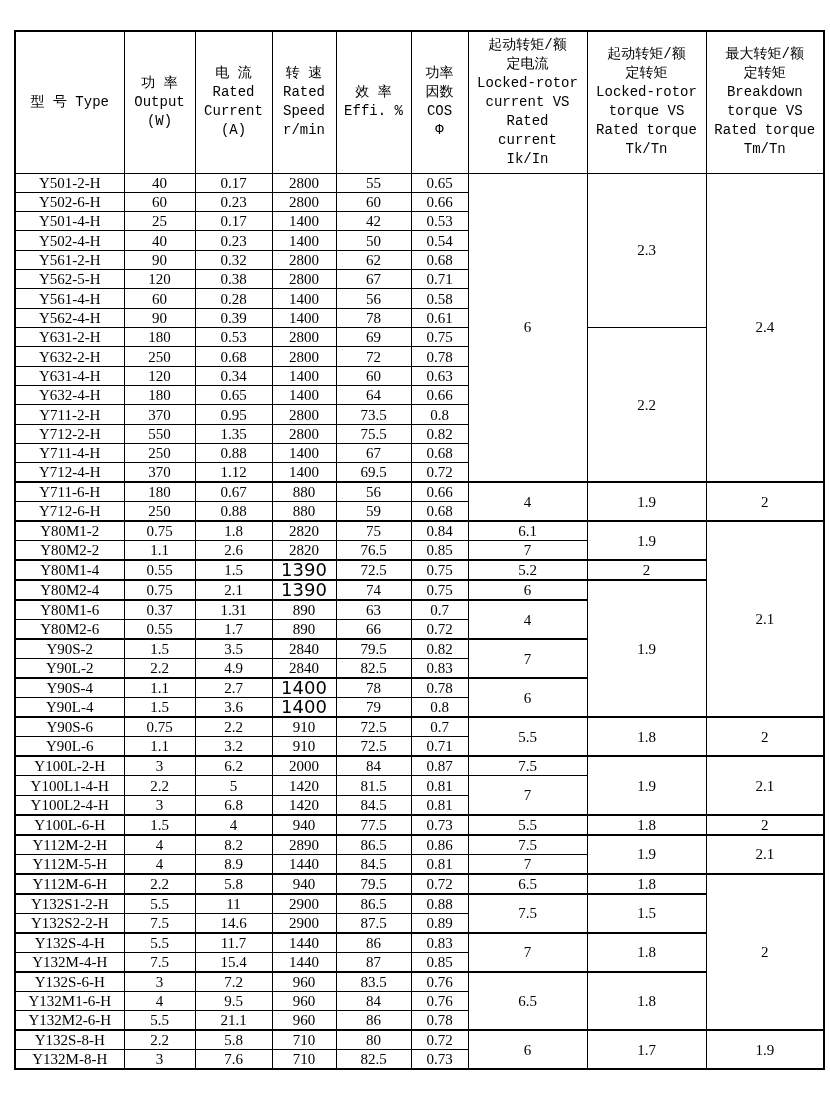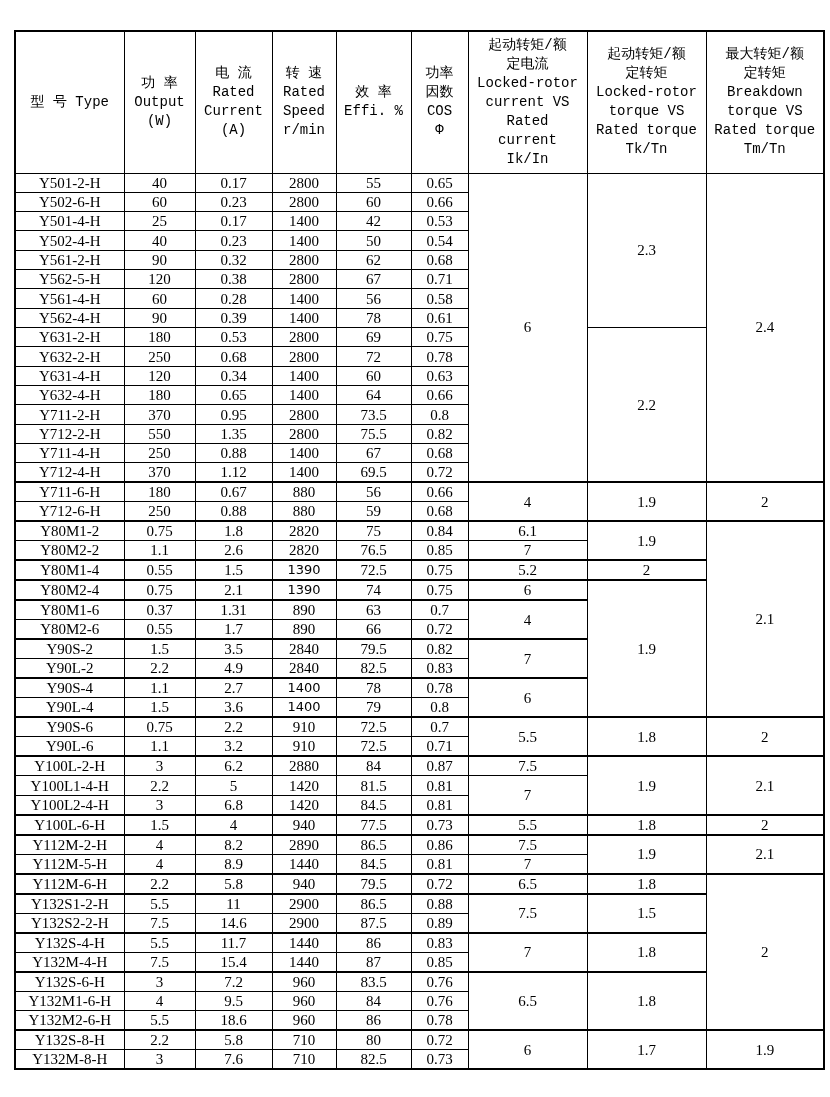--- a/index.html
+++ b/index.html
@@ -39,21 +39,21 @@
   tbody tr { height: 19.33px; }
   tbody td {
     font-family: "Liberation Serif", serif;
     font-size: 15px;
     line-height: 18px;
     white-space: nowrap;
   }
   tbody tr.thick td { border-top-width: 2px; }
   tbody td.alt-num {
     font-family: "DejaVu Sans", sans-serif;
-    font-size: 13px;
+    font-size: 18px;
   }
 </style>
 </head>
 <body>
 
 <div class="page">
   <table class="spec">
     <colgroup id="cols">
         <col style="width: 109px;">
         <col style="width: 71px;">
@@ -383,21 +383,21 @@
           <td>1.1</td>
           <td>3.2</td>
           <td>910</td>
           <td>72.5</td>
           <td>0.71</td>
         </tr>
         <tr class="thick">
           <td>Y100L-2-H</td>
           <td>3</td>
           <td>6.2</td>
-          <td>2880</td>
+          <td>2000</td>
           <td>84</td>
           <td>0.87</td>
           <td rowspan="1">7.5</td>
           <td rowspan="3">1.9</td>
           <td rowspan="3">2.1</td>
         </tr>
         <tr>
           <td>Y100L1-4-H</td>
           <td>2.2</td>
           <td>5</td>
@@ -506,21 +506,21 @@
           <td>Y132M1-6-H</td>
           <td>4</td>
           <td>9.5</td>
           <td>960</td>
           <td>84</td>
           <td>0.76</td>
         </tr>
         <tr>
           <td>Y132M2-6-H</td>
           <td>5.5</td>
-          <td>18.6</td>
+          <td>21.1</td>
           <td>960</td>
           <td>86</td>
           <td>0.78</td>
         </tr>
         <tr class="thick">
           <td>Y132S-8-H</td>
           <td>2.2</td>
           <td>5.8</td>
           <td>710</td>
           <td>80</td>

